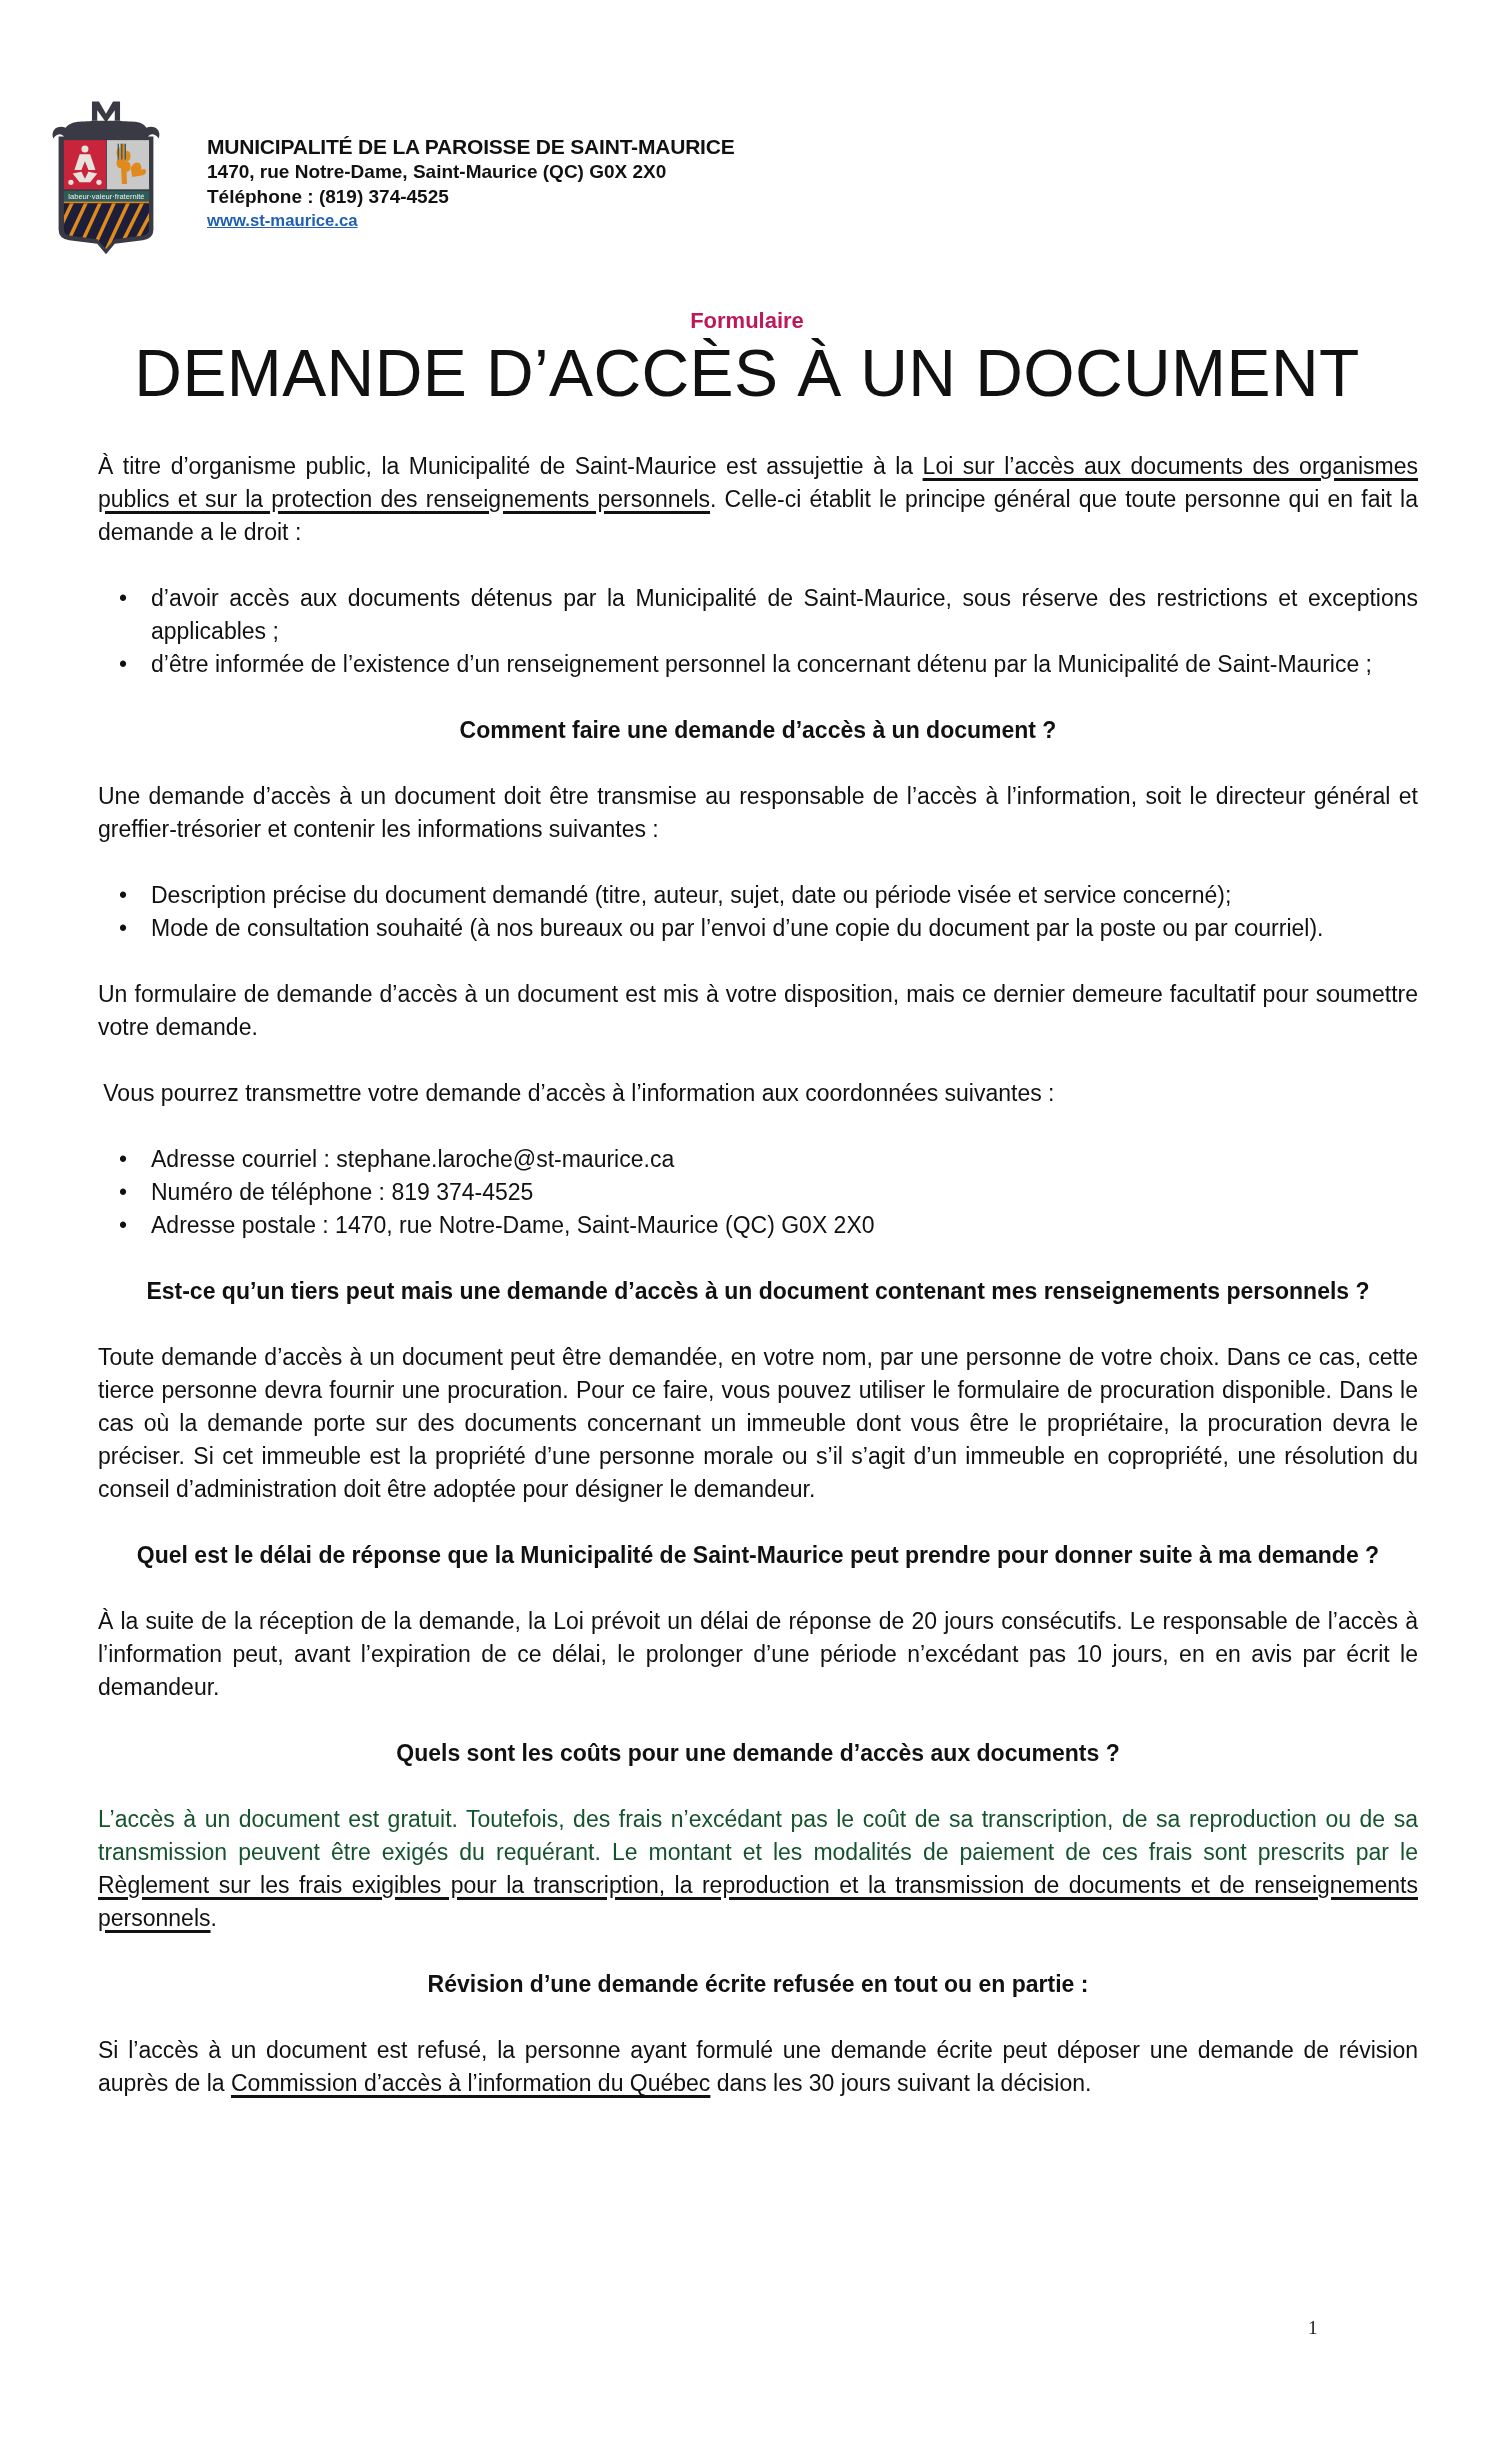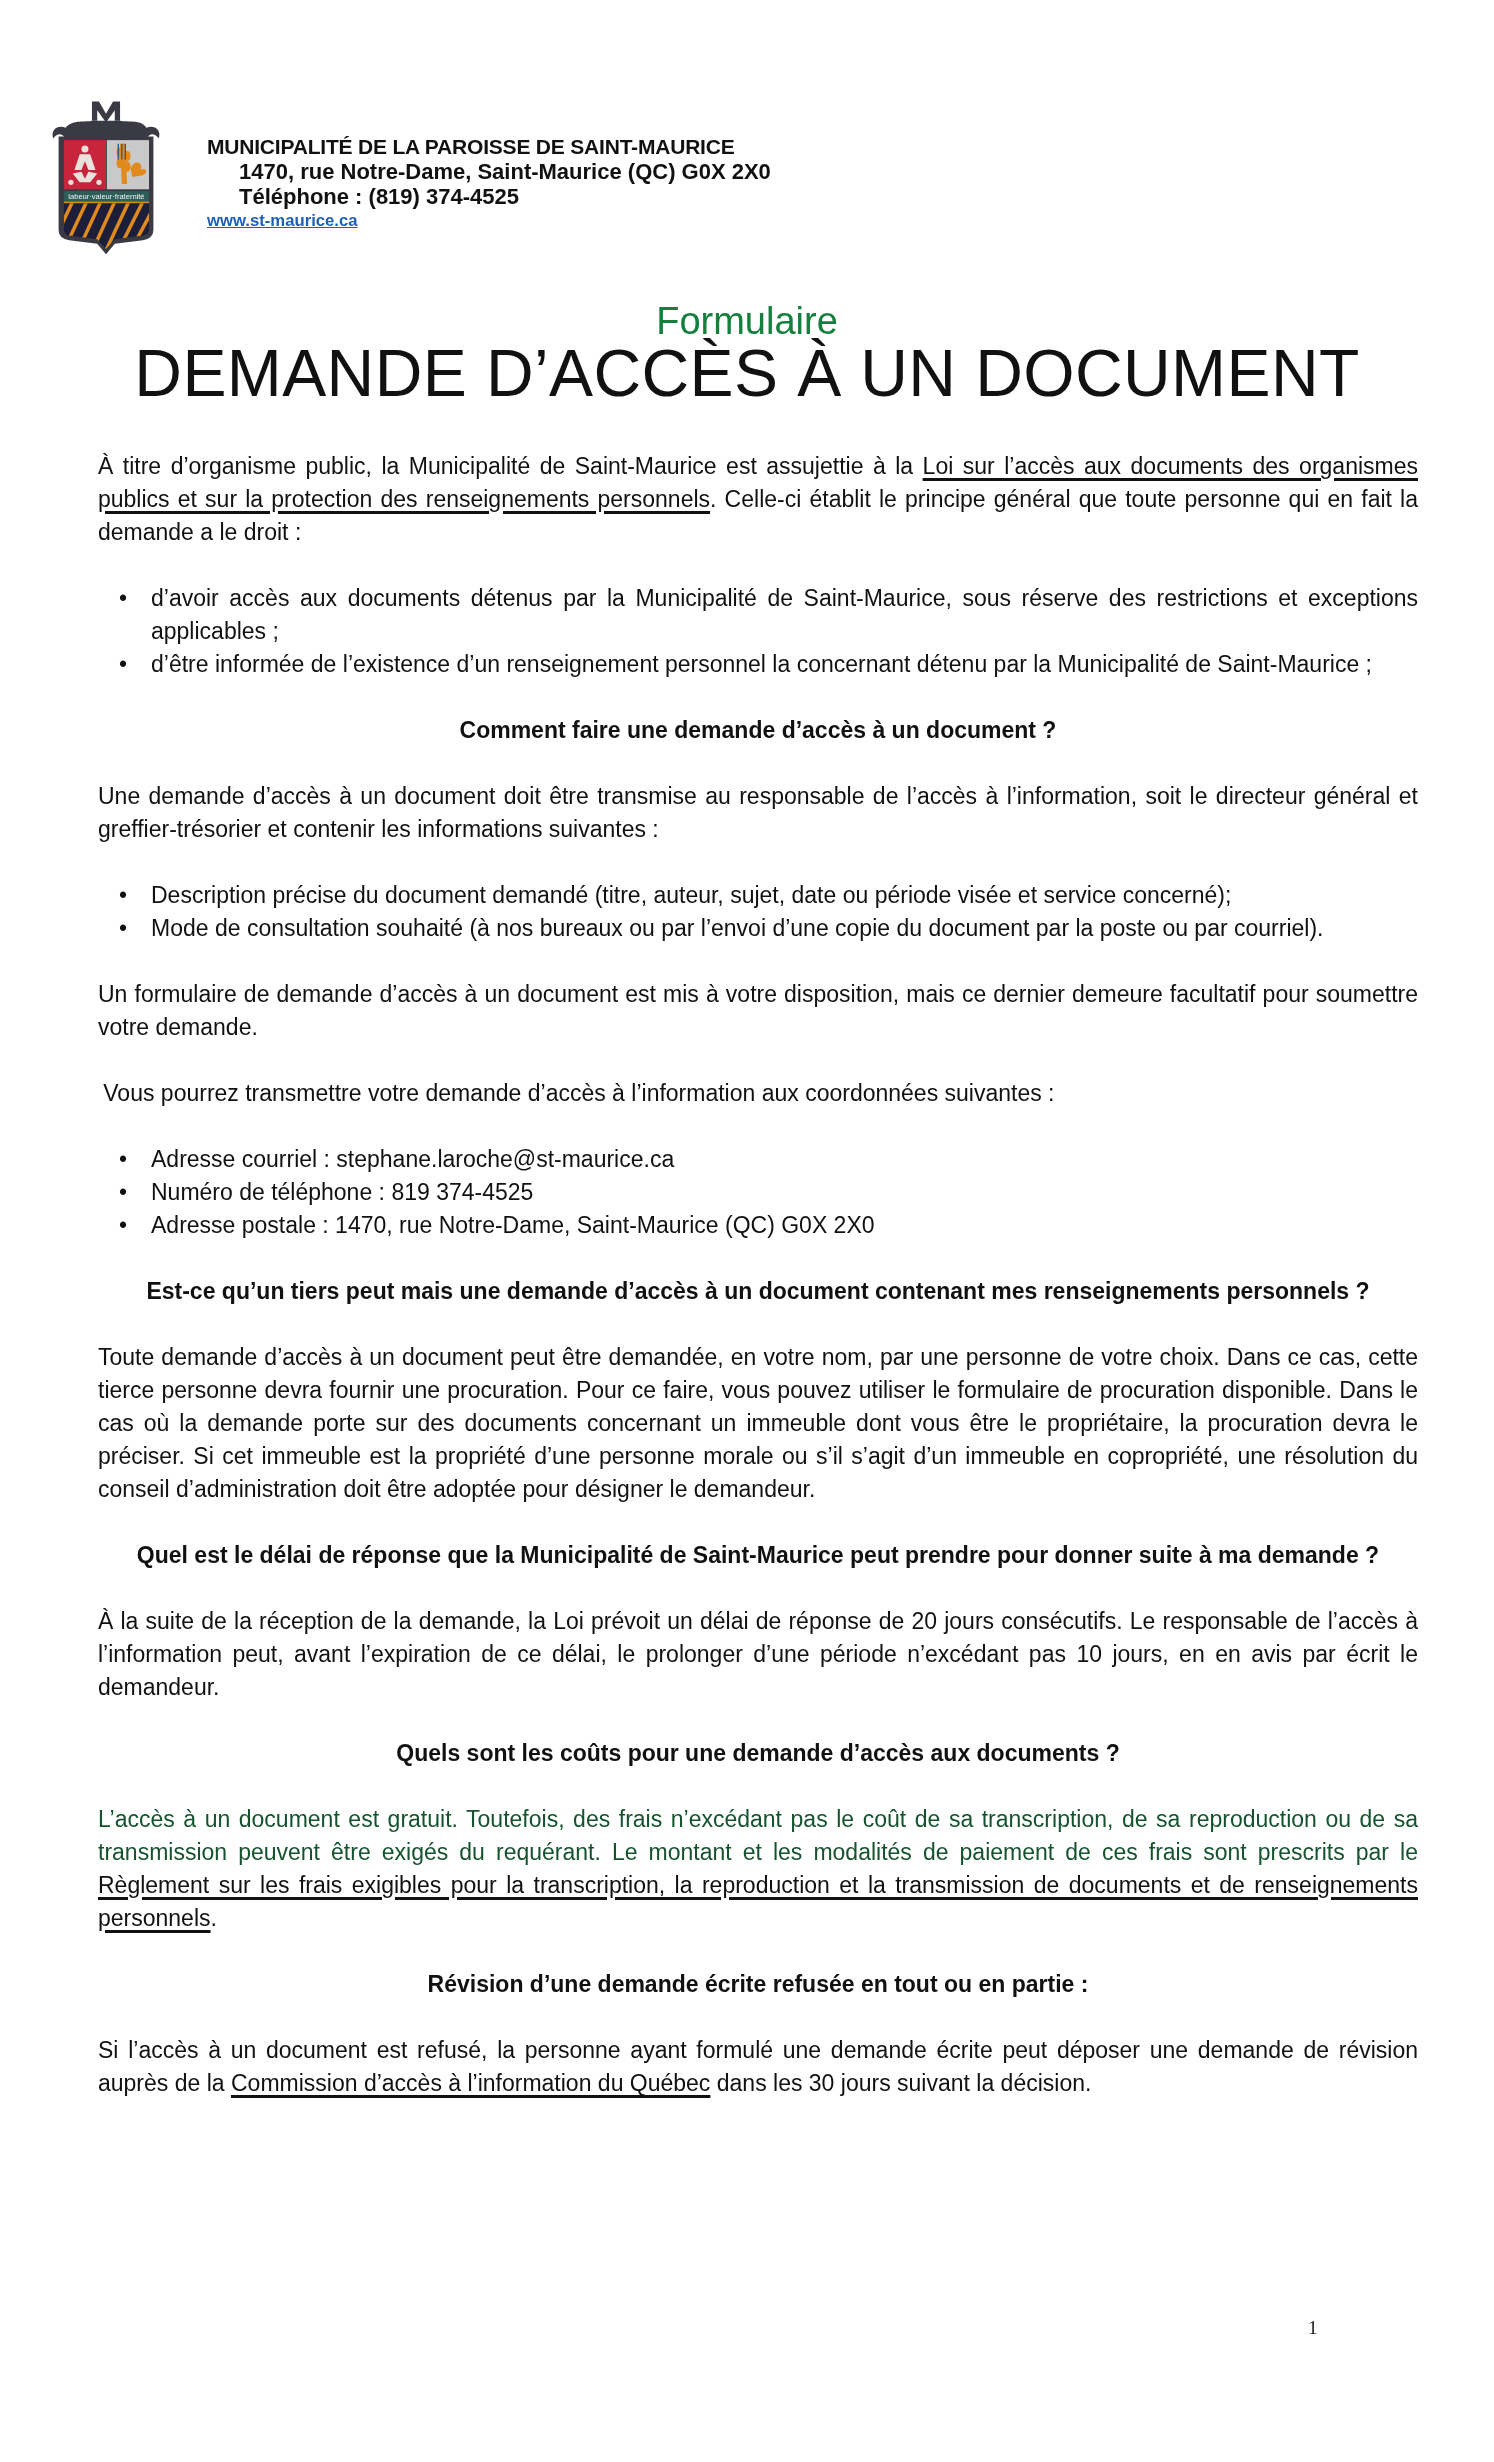--- a/index.html
+++ b/index.html
@@ -4,26 +4,26 @@
   <style>
     html, body { margin: 0; padding: 0; background: #ffffff; }
     body { width: 1494px; height: 2462px; position: relative; overflow: hidden;
            font-family: "Liberation Sans", sans-serif; color: #111; }
     .page { position: absolute; left: 0; top: 0; width: 1494px; height: 2462px; background: #fff; }
 
     
     .logo { position: absolute; left: 46px; top: 98px; width: 120px; height: 158px; }
     .org { position: absolute; left: 207px; top: 134px; font-weight: bold; color: #111; }
     .org .name { font-size: 21px; line-height: 26px; letter-spacing: -0.2px; }
-    .org .line { font-size: 22px; line-height: 24.6px; margin-left: 32px; }
+    .org .line { font-size: 19px; line-height: 24.6px; }
     .org .web { font-size: 16.7px; line-height: 24.6px; color: #1f5fb4; text-decoration: underline; }
 
     
     .title-wrap { position: absolute; left: 0; width: 1494px; top: 301px; text-align: center; }
-    .title-kicker { font-size: 38px; font-weight: normal; line-height: 40px; color: #15803d; }
+    .title-kicker { font-size: 22px; font-weight: bold; line-height: 40px; color: #be185d; }
     .title-main { font-size: 66px; line-height: 65px; color: #111; letter-spacing: 0.4px; }
 
     
     .body { position: absolute; left: 98px; width: 1320px; top: 450px;
             font-size: 23px; line-height: 33px; color: #111; }
     .body p { margin: 0 0 33px 0; text-align: justify; }
     .body p.left { text-align: left; }
     .body h3 { margin: 0 0 33px 0; font-size: 23px; font-weight: bold; line-height: 33px; text-align: center; }
     .body ul { margin: 0 0 33px 0; padding: 0; list-style: none; }
     .body li { position: relative; padding-left: 53px; text-align: justify; }

